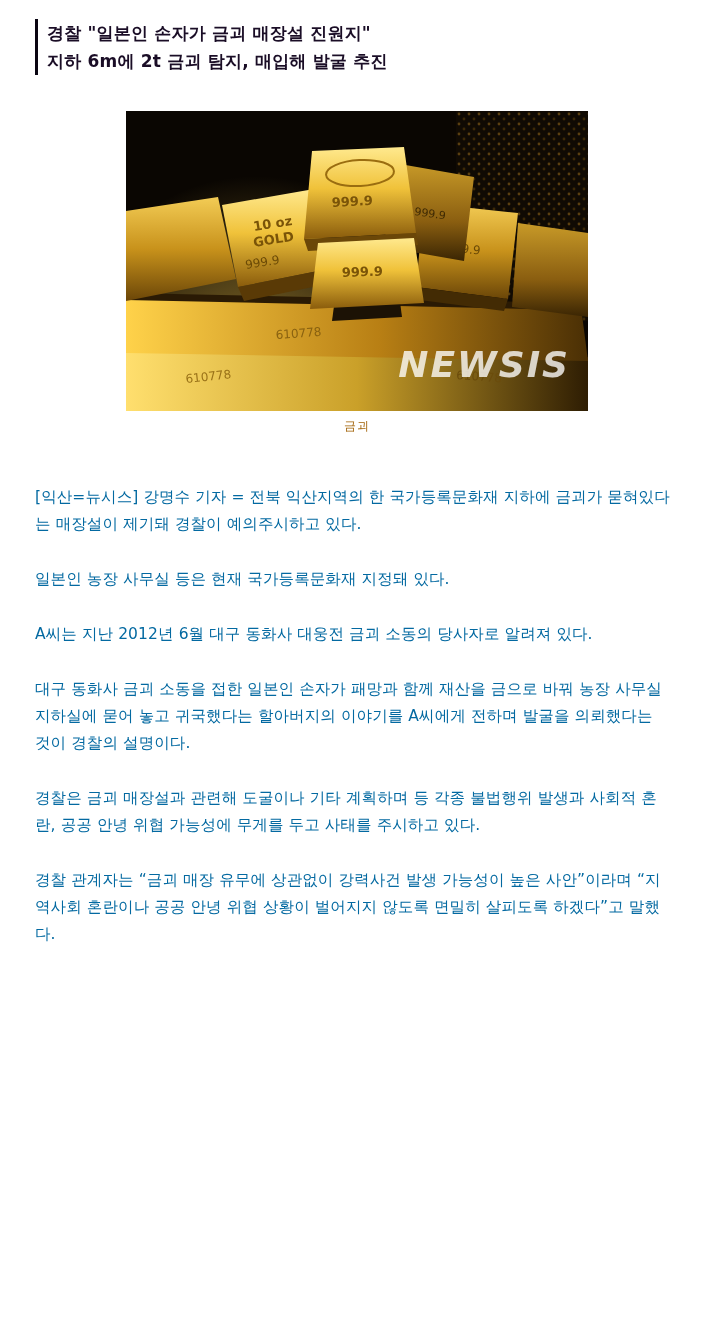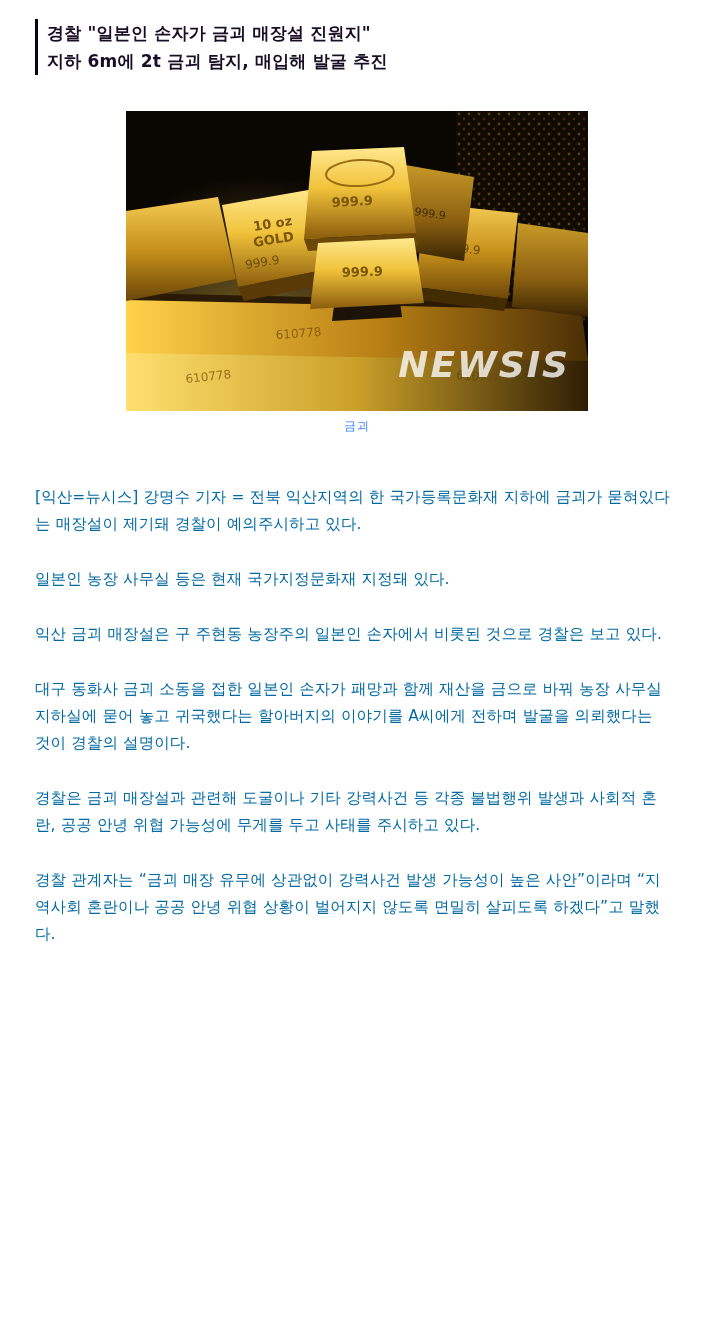--- a/index.html
+++ b/index.html
@@ -37,21 +37,21 @@
   }
   .photo-frame {
     width: 462px;
     height: 300px;
     display: block;
   }
   figcaption.photo-caption {
     margin-top: 7px;
     text-align: center;
     font-size: 12px;
-    color: #3b82f6;
+    color: #a16207;
     letter-spacing: 1px;
   }
   
   .article-body {
     margin: 49px 35px 0 35px;
   }
   .article-body p {
     margin: 0 0 28px 0;
     font-size: 15.5px;
     line-height: 27px;
@@ -160,20 +160,20 @@
       <text x="60" y="272" font-size="12" fill="#9a7218" transform="rotate(-6 60 272)">610778</text>
       <text x="330" y="268" font-size="12" fill="#6b4c0c" transform="rotate(4 330 268)">610778</text>
 
       <text x="444" y="266" text-anchor="end" font-size="36" font-weight="bold" font-style="italic" letter-spacing="2" fill="#ffffff" fill-opacity="0.78">NEWSIS</text>
     </svg>
     <figcaption class="photo-caption">금괴</figcaption>
   </figure>
 
   <div class="article-body">
     <p>[익산=뉴시스] 강명수 기자 = 전북 익산지역의 한 국가등록문화재 지하에 금괴가 묻혀있다는 매장설이 제기돼 경찰이 예의주시하고 있다.</p>
-    <p>일본인 농장 사무실 등은 현재 국가지정문화재 지정돼 있다.</p>
-    <p>익산 금괴 매장설은 구 주현동 농장주의 일본인 손자에서 비롯된 것으로 경찰은 보고 있다.</p>
+    <p>일본인 농장 사무실 등은 현재 국가등록문화재 지정돼 있다.</p>
+    <p>A씨는 지난 2012년 6월 대구 동화사 대웅전 금괴 소동의 당사자로 알려져 있다.</p>
     <p>대구 동화사 금괴 소동을 접한 일본인 손자가 패망과 함께 재산을 금으로 바꿔 농장 사무실 지하실에 묻어 놓고 귀국했다는 할아버지의 이야기를 A씨에게 전하며 발굴을 의뢰했다는 것이 경찰의 설명이다.</p>
-    <p>경찰은 금괴 매장설과 관련해 도굴이나 기타 강력사건 등 각종 불법행위 발생과 사회적 혼란, 공공 안녕 위협 가능성에 무게를 두고 사태를 주시하고 있다.</p>
+    <p>경찰은 금괴 매장설과 관련해 도굴이나 기타 계획하며 등 각종 불법행위 발생과 사회적 혼란, 공공 안녕 위협 가능성에 무게를 두고 사태를 주시하고 있다.</p>
     <p>경찰 관계자는 “금괴 매장 유무에 상관없이 강력사건 발생 가능성이 높은 사안”이라며 “지역사회 혼란이나 공공 안녕 위협 상황이 벌어지지 않도록 면밀히 살피도록 하겠다”고 말했다.</p>
   </div>
 
 </div>
 
 </body></html>

